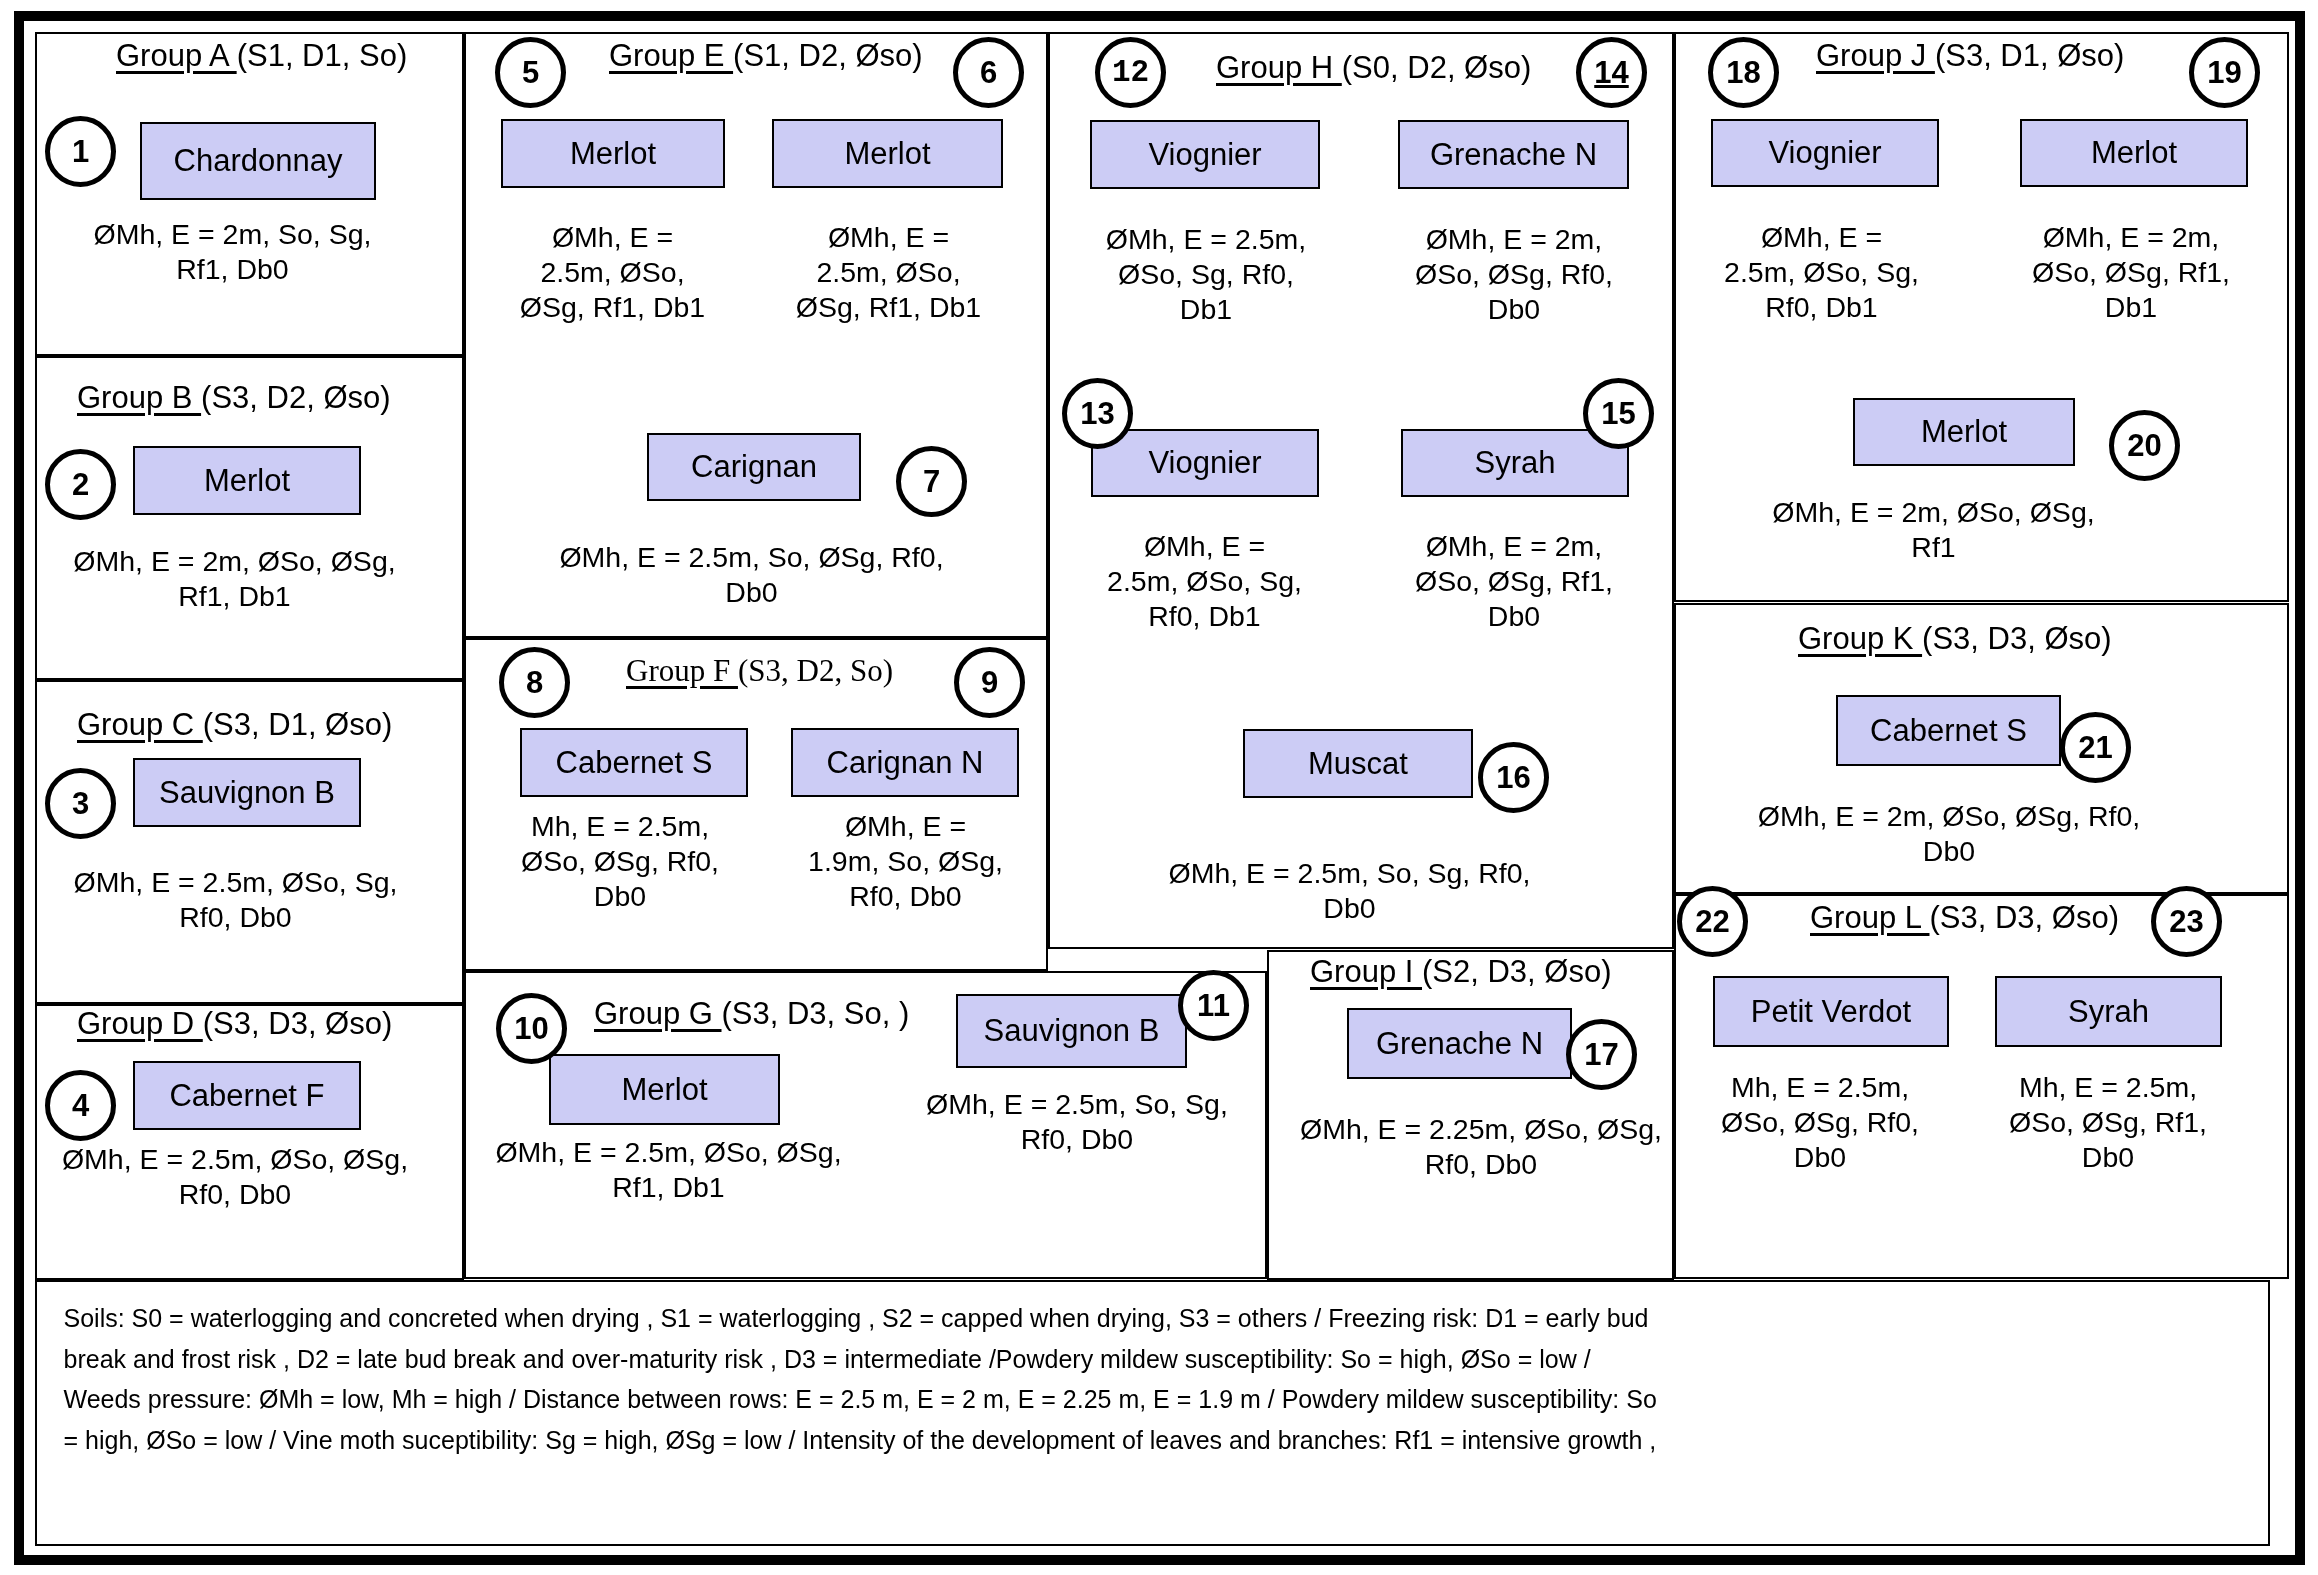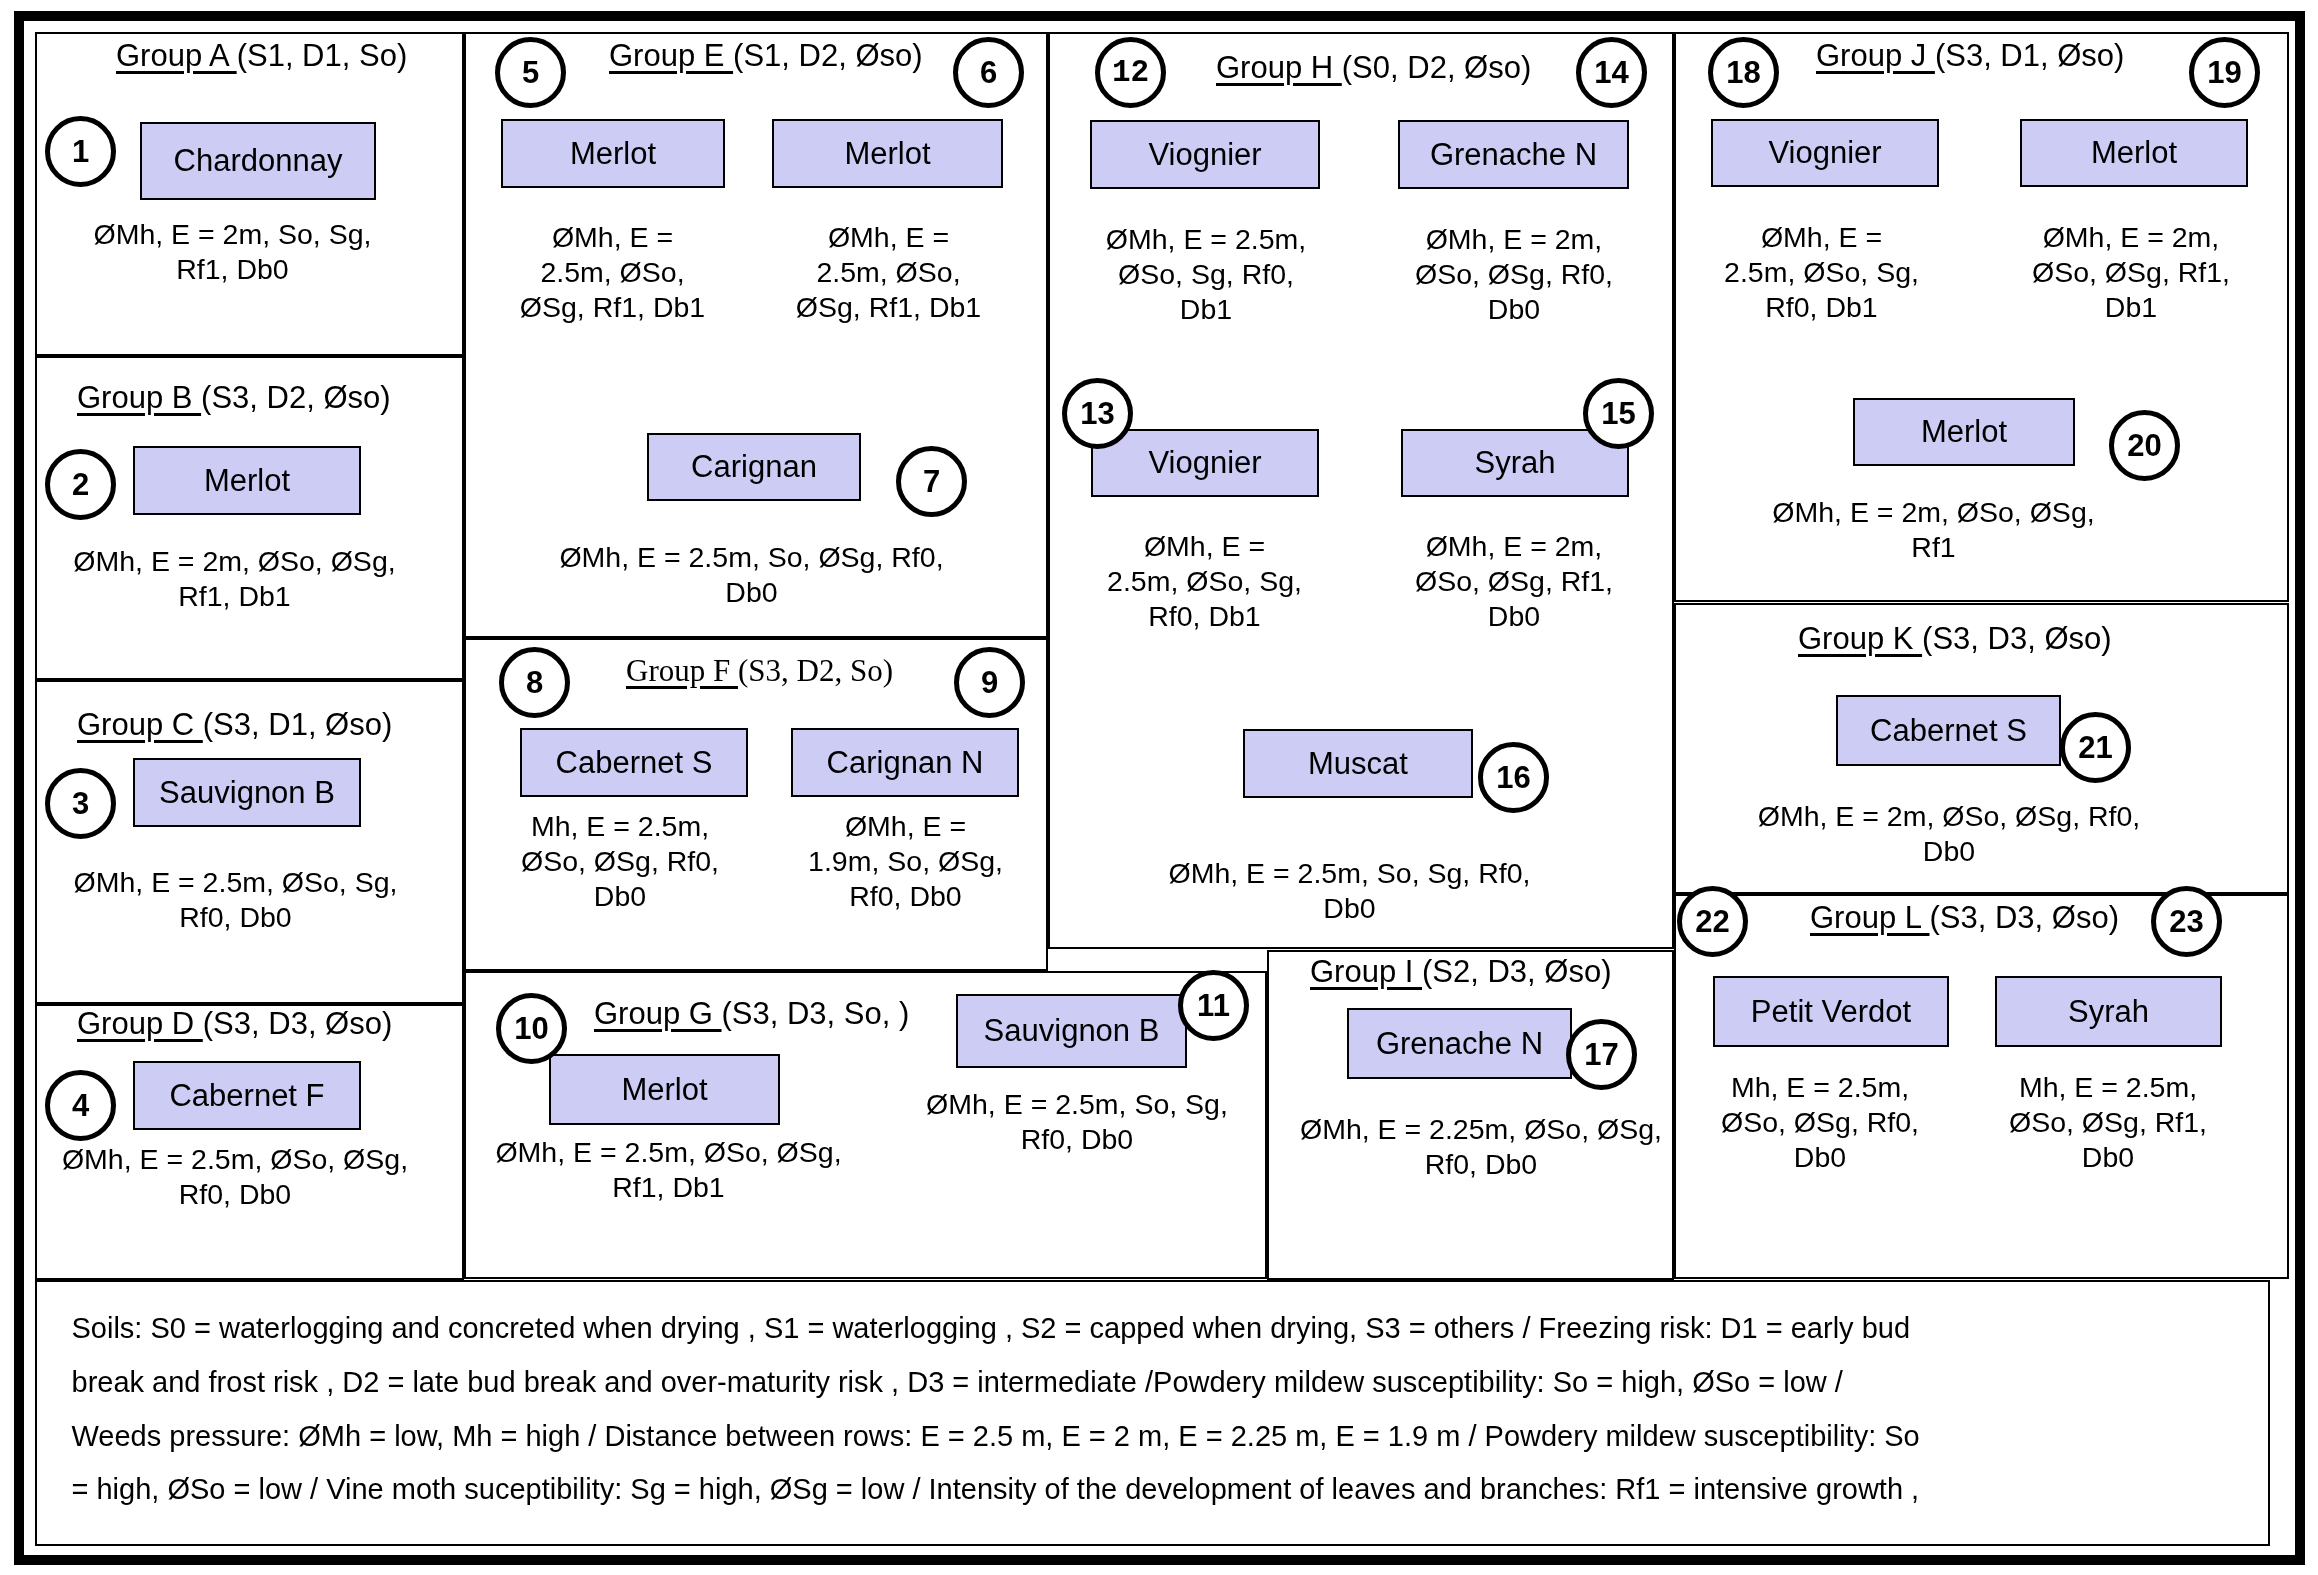--- a/index.html
+++ b/index.html
@@ -85,22 +85,22 @@
     left: 35px;
     top: 1280px;
     width: 2235px;
     height: 266px;
     border: 2.3px solid #000;
     box-sizing: border-box;
     background: #fff;
     padding: 12.3px 18.5px 0 18.5px;
   }
   .legend p {
-    margin: 16px;
-    font-size: 29px;
+    margin: 8px;
+    font-size: 25px;
     line-height: 1.30;
     color: #000;
   }
 </style>
 </head>
 <body>
 
 <div id="page">
   <div class="outer-frame"></div>
 
@@ -185,21 +185,21 @@
   <div class="circ" style="left:1178px;top:970px;width:71px;height:71px;">11</div>
   <div class="vbox" style="left:956px;top:994px;width:231px;height:74px;">Sauvignon B</div>
   <div class="attrs" style="left:888px;top:1087px;width:378px;white-space:pre-line;">ØMh, E = 2.5m, So, Sg,
 Rf0, Db0</div>
 
   <div class="panel" style="left:1048px;top:32px;width:626px;height:917px;"></div>
   <div class="group-title" style="left:1216px;top:40px;margin-top:12px;">
     <span class="gt-underline">Group H </span><span>(S0, D2, Øso)</span>
   </div>
   <div class="circ" style="left:1095px;top:37px;width:71px;height:71px;font-family:Liberation Mono, monospace;">12</div>
-  <div class="circ" style="left:1576px;top:37px;width:71px;height:71px;">14</div>
+  <div class="circ" style="left:1576px;top:37px;width:71px;height:71px;text-decoration:underline;">14</div>
   <div class="vbox" style="left:1090px;top:120px;width:230px;height:69px;">Viognier</div>
   <div class="vbox" style="left:1398px;top:120px;width:231px;height:69px;">Grenache N</div>
   <div class="attrs" style="left:1079px;top:222px;width:254px;white-space:pre-line;">ØMh, E = 2.5m,
 ØSo, Sg, Rf0,
 Db1</div>
   <div class="attrs" style="left:1387px;top:222px;width:254px;white-space:pre-line;">ØMh, E = 2m,
 ØSo, ØSg, Rf0,
 Db0</div>
 
   <div class="circ" style="left:1062px;top:378px;width:71px;height:71px;">13</div>

